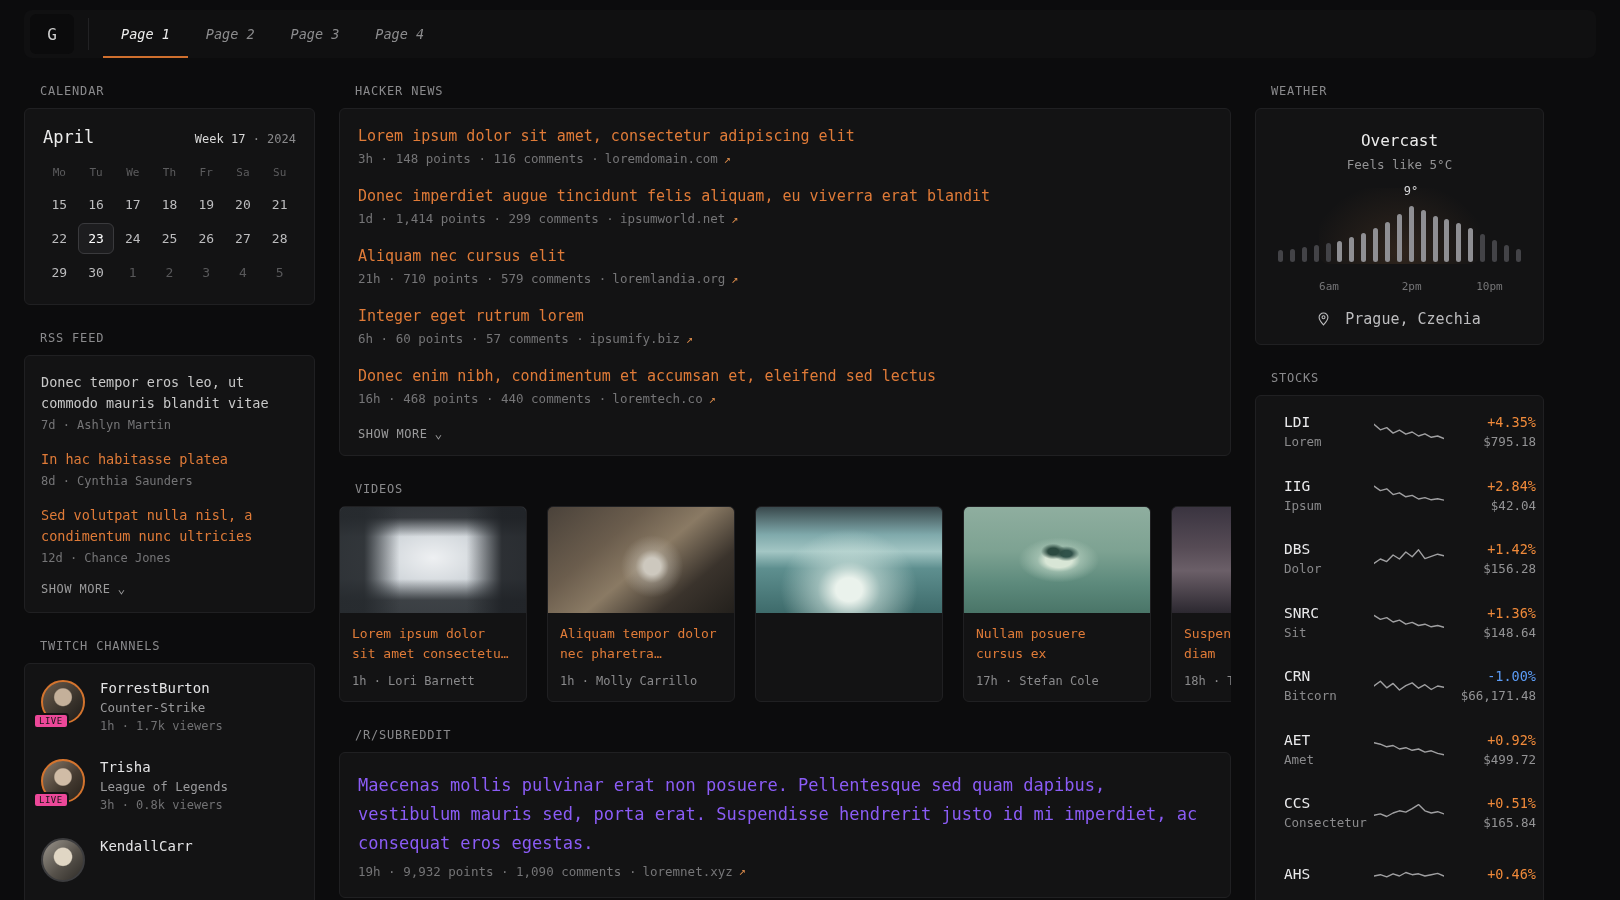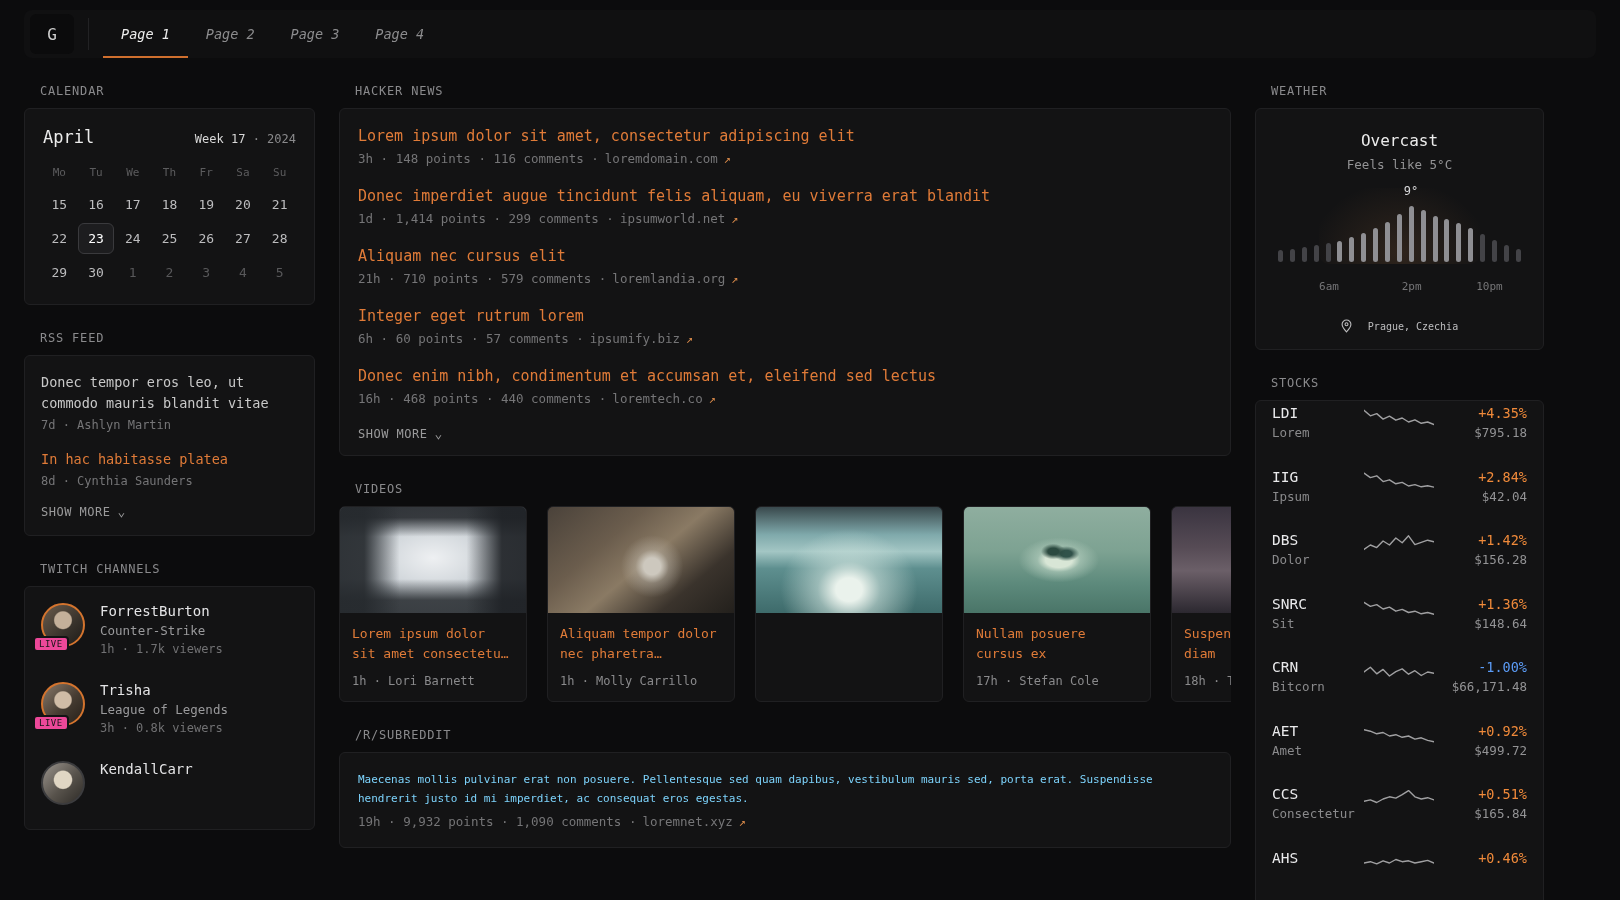--- a/index.html
+++ b/index.html
@@ -108,41 +108,41 @@
       radial-gradient(ellipse at 55% 44%, #31524a 0 4%, transparent 9%),
       radial-gradient(ellipse at 51% 50%, #d8e6d6 0 10%, rgba(190,214,198,0.55) 16%, transparent 30%),
       linear-gradient(180deg, #8fae9f 0%, #7da292 42%, #5d8a7c 72%, #4a7568 100%); }
   .thumb-5 { background:
       linear-gradient(180deg, #3a3440 0%, #564b55 38%, #6b5f68 60%, #2c2830 100%); }
   .video-body { padding:11px 12px 13px; }
   .video-title { color:#e07b38; font-size:13px; line-height:1.55; min-height:41px; overflow:hidden; white-space:pre-line; }
   .video-meta { color:#8a8a8c; font-size:12px; margin-top:9px; white-space:nowrap; overflow:hidden; }
   
   .sub-card { padding:18px; }
-  .sub-title { font-size:11px; line-height:1.7; color:#7dd3fc; cursor:pointer; }
+  .sub-title { font-size:17px; line-height:1.7; color:#8b5cf6; cursor:pointer; }
   
   .weather-card { padding:22px 16px 16px; }
   .w-cond { text-align:center; font-size:16px; color:#ececec; }
   .w-feels { text-align:center; font-size:12.5px; color:#939395; margin-top:7px; }
   .w-chart { position:relative; height:88px; margin:16px 6px 0; }
   .w-glow {
     position:absolute; left:17%; width:66%; top:0; bottom:12px; border-radius:10px;
     background:radial-gradient(ellipse at 50% 85%, rgba(232,152,82,0.13), rgba(232,152,82,0.04) 55%, transparent 78%);
   }
   .w-bars { position:absolute; left:0; right:0; bottom:14px; top:16px; display:flex; align-items:flex-end; justify-content:space-between; }
   .w-bar { width:5px; border-radius:3px; background:#434347; }
   .w-bar.day { background:#8f8f93; }
   .w-peak { position:absolute; top:-4px; transform:translateX(-50%); font-size:12px; color:#d8d8da; }
   .w-times { position:relative; height:15px; margin:4px 6px 0; font-size:11px; color:#757577; }
   .w-times span { position:absolute; transform:translateX(-50%); }
   .w-t0 { left:21%; } .w-t1 { left:55%; } .w-t2 { left:87%; }
-  .w-loc { display:flex; justify-content:center; align-items:center; gap:16px; margin-top:24px; font-size:10px; color:#bdbdbf; }
+  .w-loc { display:flex; justify-content:center; align-items:center; gap:16px; margin-top:15px; font-size:15px; color:#bdbdbf; }
   
   .stocks-card { padding:4px 16px; }
-  .stock-row { display:flex; height:63.5px; }
+  .stock-row { display:flex; align-items:center; height:63.5px;margin-left:12px; }
   .stock-left { width:90px; flex:none; }
   .stock-symbol { font-size:14.5px; color:#eaeaec; }
   .stock-name { font-size:12.5px; color:#8a8a8c; margin-top:4px; }
   .stock-sparkwrap { flex:1; display:flex; justify-content:center; }
   .spark { width:70px; height:26px; }
   .spark polyline { fill:none; stroke:#a0a0a2; stroke-width:1.4; stroke-linejoin:round; stroke-linecap:round; }
   .stock-right { width:92px; flex:none; text-align:right; }
   .stock-change { font-size:13.5px; }
   .stock-change.up { color:#f08a3a; }
   .stock-change.down { color:#5b9bf5; }
@@ -213,20 +213,24 @@
 
     <div class="sec">RSS FEED</div>
     <section class="card">
       <div class="rss-item">
         <div class="rss-title read">Donec tempor eros leo, ut commodo mauris blandit vitae</div>
         <div class="rss-meta">7d · Ashlyn Martin</div>
       </div>
       <div class="rss-item">
         <div class="rss-title">In hac habitasse platea</div>
         <div class="rss-meta">8d · Cynthia Saunders</div>
+      </div>
+      <div class="rss-item">
+        <div class="rss-title">Sed volutpat nulla nisl, a condimentum nunc ultricies</div>
+        <div class="rss-meta">12d · Chance Jones</div>
       </div>
       <div class="show-more">
         <span>SHOW MORE</span>
         <span class="chev">⌄</span>
       </div>
     </section>
 
     <div class="sec">TWITCH CHANNELS</div>
     <section class="card">
       <div class="tw-row">

